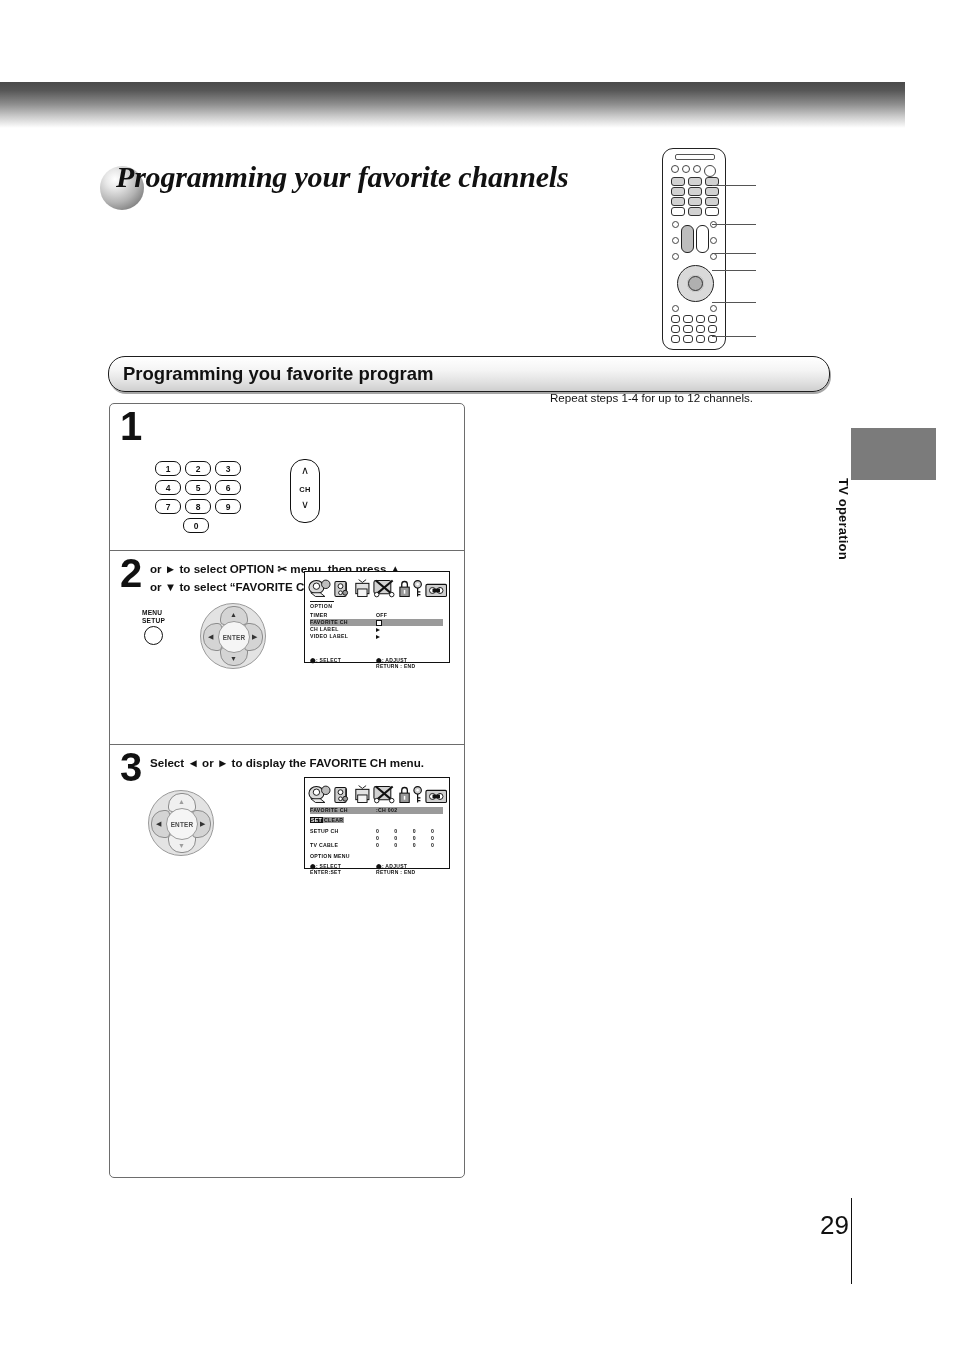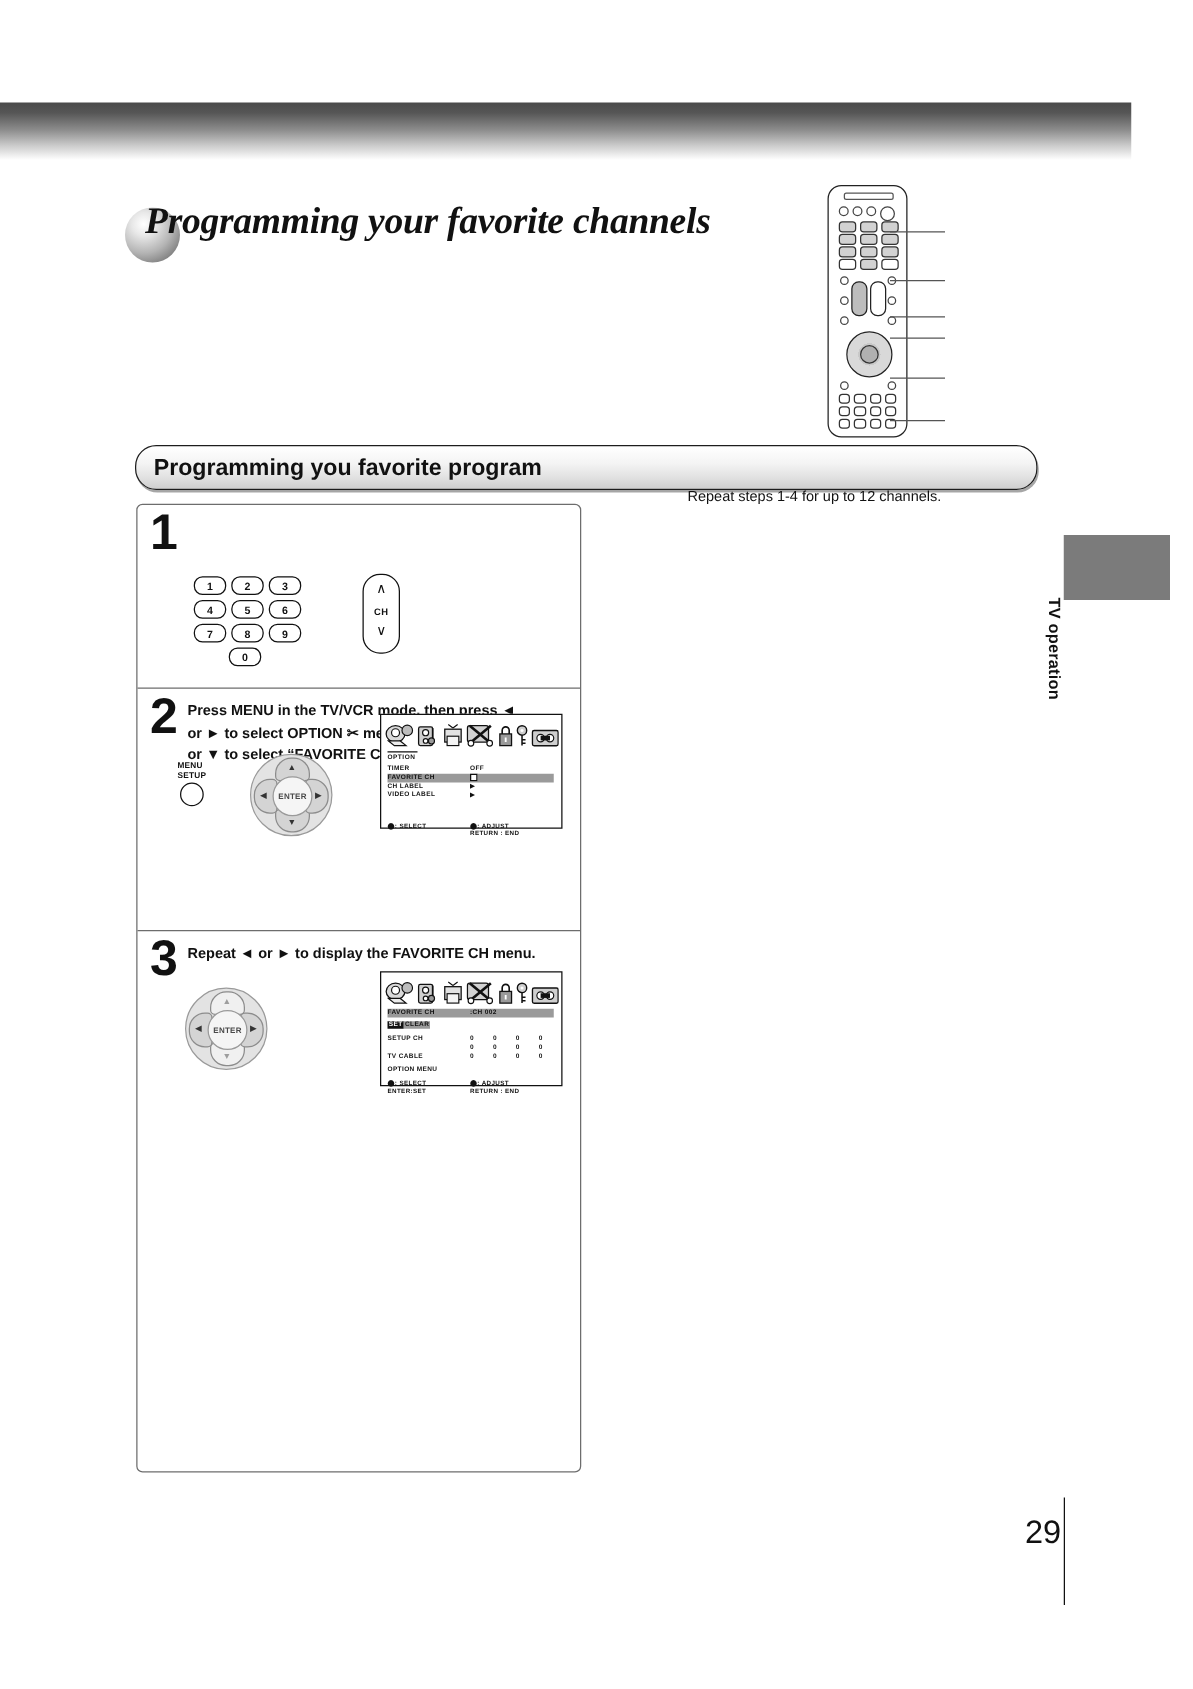--- a/index.html
+++ b/index.html
@@ -228,21 +228,20 @@
       <div class="chbtn">
         <div class="cv up">∧</div>
         <div class="cv lbl">CH</div>
         <div class="cv dn">∨</div>
       </div>
     </div>
 
     <div class="step" style="height:193px;">
       <div class="stepnum">2</div>
       <div class="steptext">
-        <div>Press MENU in the TV/VCR mode, then press ◄</div>
         <div>or ► to select OPTION ✂ menu, then press ▲</div>
         <div>or ▼ to select “FAVORITE CH”.</div>
       </div>
 
       <div class="menubtn" style="left:32px;top:58px;">
         <div class="lbl">MENU</div>
         <div class="lbl">SETUP</div>
         <div class="circ"></div>
       </div>
 
@@ -329,21 +328,21 @@
           <span class="r">
             <span>⬤: ADJUST</span><br>
             <span>RETURN : END</span>
           </span>
         </div>
       </div>
     </div>
 
     <div class="step last" style="height:430px;">
       <div class="stepnum">3</div>
-      <div class="steptext">Repeat ◄ or ► to display the FAVORITE CH menu.</div>
+      <div class="steptext">Select ◄ or ► to display the FAVORITE CH menu.</div>
 
       <div class="dpad" style="left:38px;top:45px;">
         <div class="seg up dim"></div>
         <div class="seg dn dim"></div>
         <div class="seg lf"></div>
         <div class="seg rt"></div>
         <div class="gl" style="left:29px;top:7px;color:#9d9d9d;">▲</div>
         <div class="gl" style="left:29px;top:51px;color:#9d9d9d;">▼</div>
         <div class="gl" style="left:7px;top:29px;">◀</div>
         <div class="gl" style="left:51px;top:29px;">▶</div>

